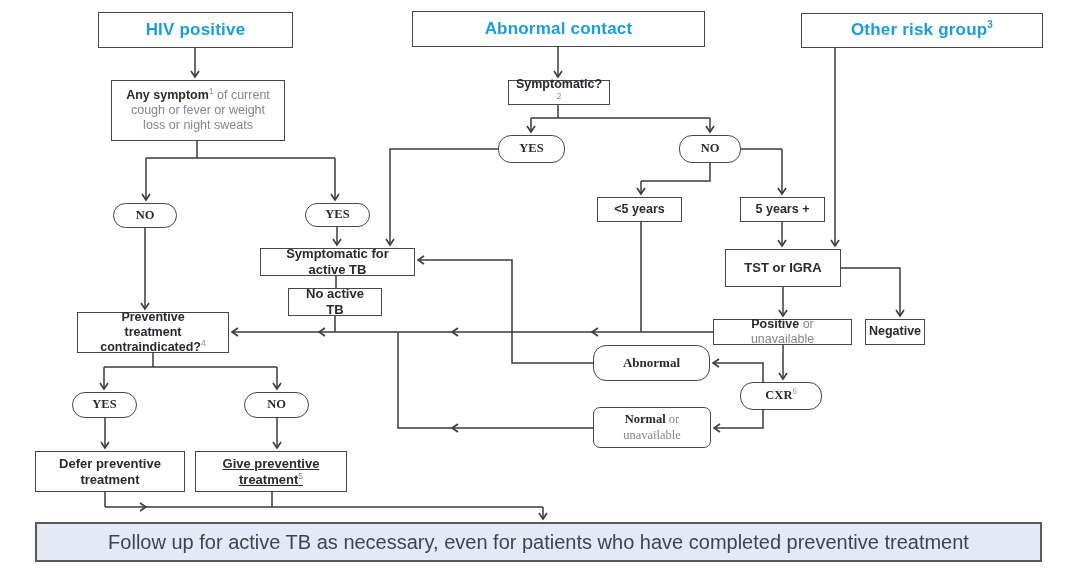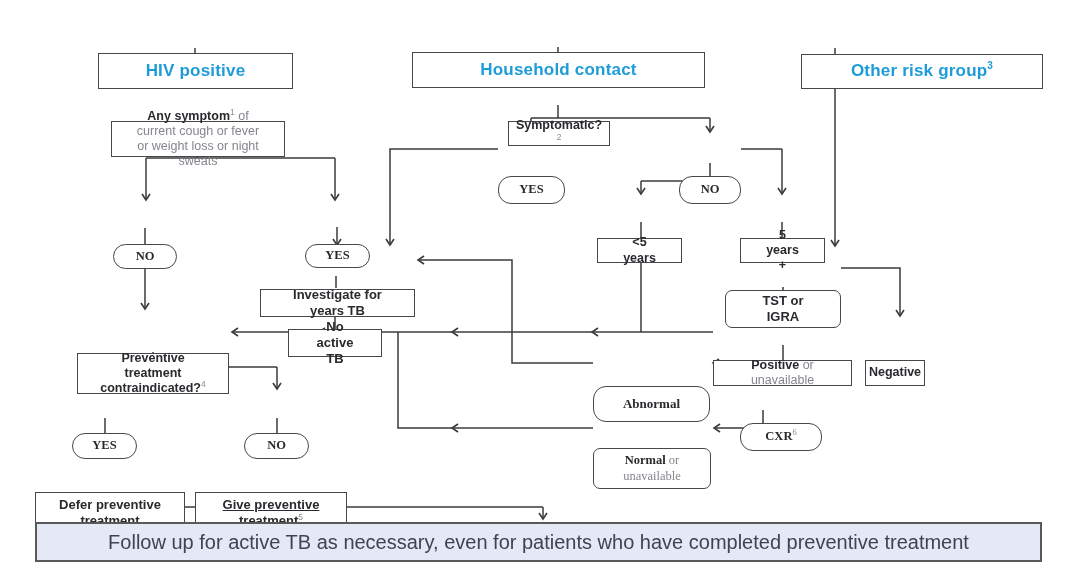--- a/index.html
+++ b/index.html
@@ -1,21 +1,21 @@
 <!DOCTYPE html>
 <html><head>
 <meta charset="utf-8">
 <style>
   html,body{margin:0;padding:0;background:#ffffff;}
   body{width:1080px;height:573px;font-family:"Liberation Sans",sans-serif;}
   #canvas{position:relative;width:1080px;height:573px;background:#fff;overflow:hidden;}
   #wires{position:absolute;left:0;top:0;width:1080px;height:573px;}
   .box{position:absolute;box-sizing:border-box;background:#fff;border:1.5px solid #47474b;
        display:flex;align-items:center;justify-content:center;text-align:center;
-       font-size:12.5px;line-height:1.22;color:#2a2a2e;padding:2px 21px;margin-top:41px;}
+       font-size:12.5px;line-height:1.22;color:#2a2a2e;padding:2px 14px;}
   .round{border-radius:13px;font-family:Liberation Serif, serif;}
   .hdr{font-size:17px;font-weight:700;color:#1d9cd9;letter-spacing:.2px;}
   .b{font-weight:700;color:#2a2a2e;}
   .g{font-weight:400;color:#85858d;}
   sup{font-size:8.5px;line-height:0;color:#8c8c94;}
   .hdr sup{color:#1d9cd9;font-size:10px;}
   .banner{position:absolute;box-sizing:border-box;background:#e4e9f5;border:2px solid #595959;
           display:flex;align-items:center;justify-content:center;text-align:center;
           font-size:20px;color:#3f4450;}
 </style>
@@ -73,27 +73,27 @@
       <path d="M277,418 V448" marker-end="url(#arr)"></path>
       <path d="M105,507 H146" marker-end="url(#arr)"></path>
       <path d="M543,507 V519" marker-end="url(#arr)"></path>
     </g>
   </svg>
 
   <div class="box hdr" style="left:98px;top:12px;width:195px;height:36px;">
     <span>HIV positive</span>
   </div>
   <div class="box hdr" style="left:412px;top:11px;width:293px;height:36px;">
-    <span>Household contact</span>
+    <span>Abnormal contact</span>
   </div>
   <div class="box hdr" style="left:801px;top:13px;width:242px;height:35px;">
     <span><span>Other risk group</span><sup>3</sup></span>
   </div>
 
-  <div class="box" style="left:111px;top:80px;width:174px;height:36px;align-items:center;">
+  <div class="box" style="left:111px;top:80px;width:174px;height:61px;align-items:center;">
     <span><span class="b">Any symptom</span><sup>1</sup><span class="g"> of current cough or fever or weight loss or night sweats</span></span>
   </div>
 
   <div class="box" style="left:508px;top:80px;width:102px;height:25px;">
     <span><span class="b">Symptomatic?</span><sup>2</sup></span>
   </div>
 
   <div class="box round b" style="left:113px;top:203px;width:64px;height:25px;">
     <span>NO</span>
   </div>
@@ -108,26 +108,26 @@
     <span>NO</span>
   </div>
 
   <div class="box b" style="left:597px;top:197px;width:85px;height:25px;">
     <span>&lt;5 years</span>
   </div>
   <div class="box b" style="left:740px;top:197px;width:85px;height:25px;justify-content:center;">
     <span>5 years +</span>
   </div>
 
-  <div class="box b" style="left:725px;top:249px;width:116px;height:38px;font-size:13px;border-radius:7px;">
+  <div class="box b" style="left:725px;top:249px;width:116px;height:38px;font-size:13px;">
     <span>TST or IGRA</span>
   </div>
 
   <div class="box b" style="left:260px;top:248px;width:155px;height:28px;font-size:13px;">
-    <span>Investigate for years TB</span>
+    <span>Symptomatic for active TB</span>
   </div>
 
   <div class="box b" style="left:288px;top:288px;width:94px;height:28px;font-size:13px;">
     <span>No active TB</span>
   </div>
 
   <div class="box" style="left:713px;top:319px;width:139px;height:26px;">
     <span><span class="b">Positive</span><span class="g"> or unavailable</span></span>
   </div>
 

